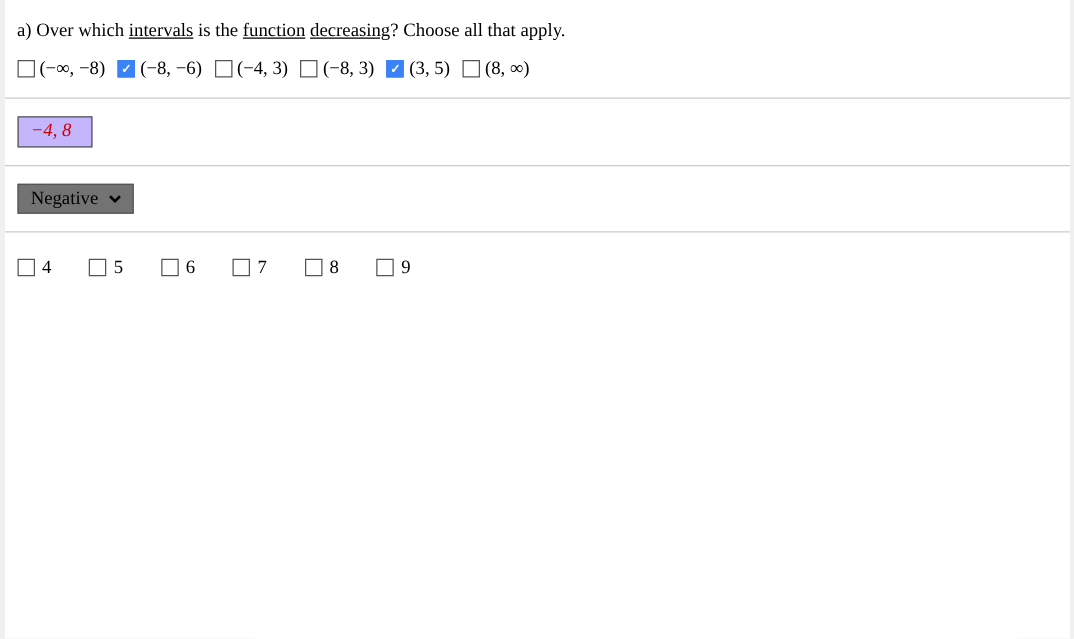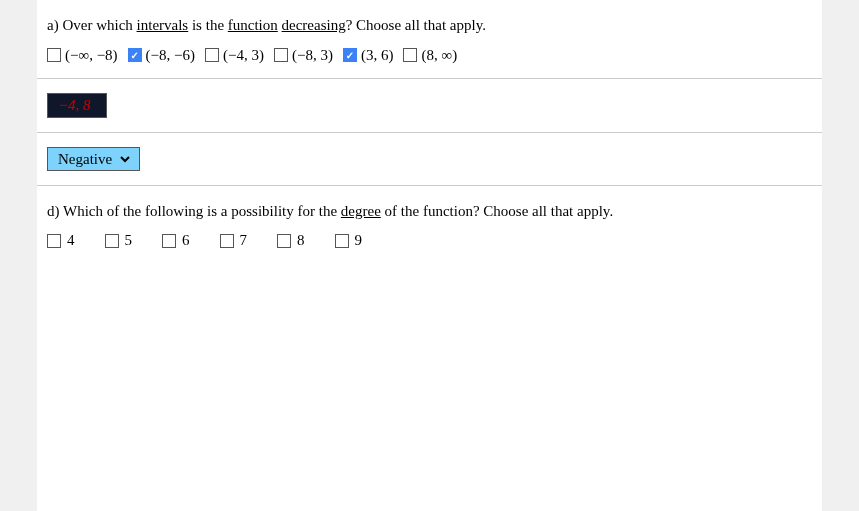--- a/index.html
+++ b/index.html
@@ -6,21 +6,21 @@
     body {
       font-family: Georgia, 'Times New Roman', serif;
       font-size: 15px;
       background: #f0f0f0;
       display: flex;
       justify-content: center;
       align-items: center;
       min-height: 100vh;
     }
     .container {
-      width: 785px;
+      width: 852px;
       min-height: 511px;
       background: #ffffff;
       padding: 0;
     }
     .section {
       padding: 14px 18px 14px 10px;
       border-bottom: 1px solid #cccccc;
     }
     .section:last-child {
       border-bottom: none;
@@ -66,29 +66,29 @@
       color: white;
       font-size: 10px;
       font-weight: bold;
     }
     .answer-box {
       border: 1.5px solid #555;
       display: inline-block;
       padding: 3px 10px;
       font-size: 15px;
       min-width: 60px;
-      background: #0f172a;
+      background: #c4b5fd;
       color: #cc0000;
       font-style: italic;
     }
     .dropdown-wrapper {
       display: inline-flex;
       align-items: flex-end;
       border: 1.5px solid #555;
-      background: #7dd3fc;
+      background: #737373;
       padding: 2px 6px;
       cursor: pointer;
     }
     .dropdown-wrapper select {
       border: none;
       outline: none;
       background: transparent;
       font-size: 15px;
       font-family: Georgia, 'Times New Roman', serif;
       cursor: pointer;
@@ -125,21 +125,21 @@
       <div class="checkbox-item">
         <div class="cb"></div>
         <span class="math-text">(−4, 3)</span>
       </div>
       <div class="checkbox-item">
         <div class="cb"></div>
         <span class="math-text">(−8, 3)</span>
       </div>
       <div class="checkbox-item">
         <div class="cb checked"></div>
-        <span class="math-text">(3, 6)</span>
+        <span class="math-text">(3, 5)</span>
       </div>
       <div class="checkbox-item">
         <div class="cb"></div>
         <span class="math-text">(8, ∞)</span>
       </div>
     </div>
   </div>
 
   <div class="section">
     <div class="answer-box">−4, 8</div>
@@ -148,23 +148,20 @@
   <div class="section">
     <div class="dropdown-wrapper">
       <select>
         <option value="negative" selected="">Negative</option>
         <option value="positive">Positive</option>
       </select>
     </div>
   </div>
 
   <div class="section section-d">
-    <div class="question-label">
-      <span>d) Which of the following is a possibility for the </span><span class="underline">degree</span><span> of the function? Choose all that apply.</span>
-    </div>
     <div class="checkboxes-row">
       <div class="checkbox-item">
         <div class="cb"></div>
         <span class="math-text">4</span>
       </div>
       <div class="checkbox-item">
         <div class="cb"></div>
         <span class="math-text">5</span>
       </div>
       <div class="checkbox-item">

